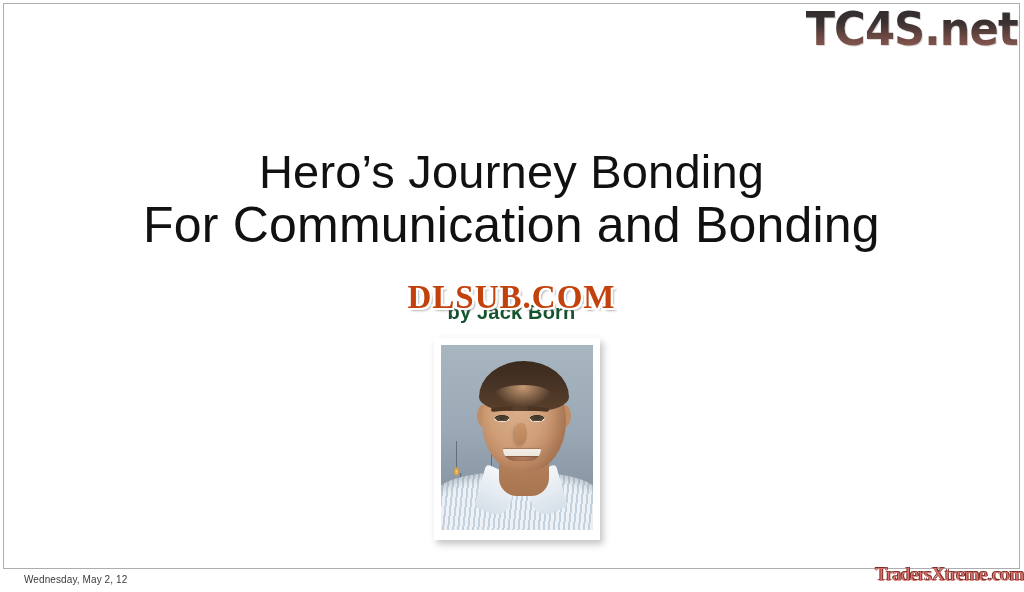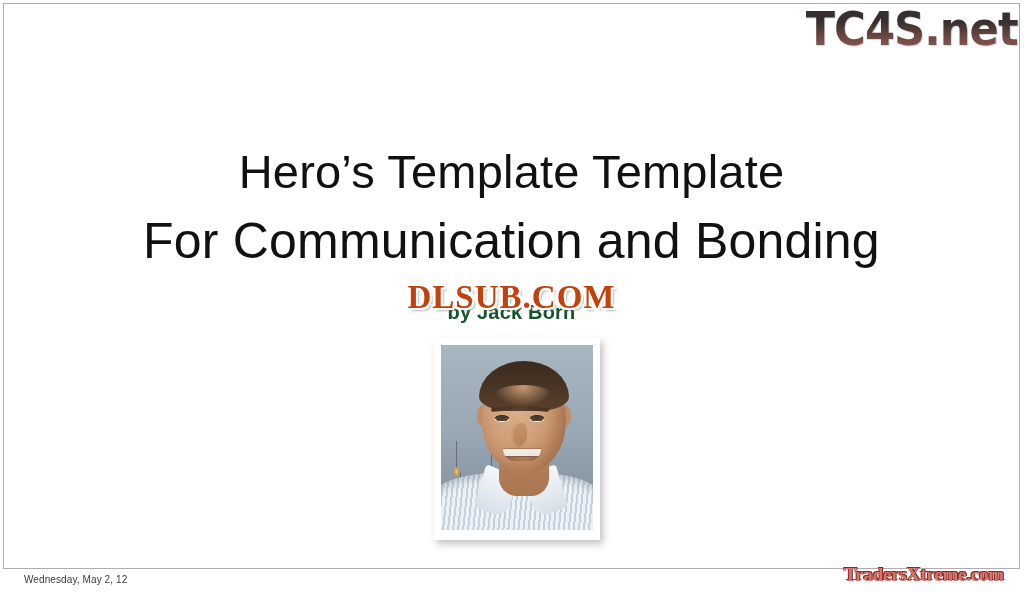--- a/index.html
+++ b/index.html
@@ -55,21 +55,21 @@
     letter-spacing: -0.4px;
     -webkit-font-smoothing: antialiased;
   }
   .title-line-1 {
     font-size: 47px;
     letter-spacing: 0.2px;
   }
   .title-line-2 {
     font-size: 50px;
     letter-spacing: 0.2px;
-    margin-top: 18px;
+    margin-top: 2px;
   }
 
   
   .subtitle {
     position: absolute;
     left: 0;
     top: 297px;
     width: 100%;
     text-align: center;
     font-size: 20px;
@@ -292,45 +292,45 @@
     position: absolute;
     left: 24px;
     top: 574px;
     font-family: "Liberation Sans", sans-serif;
     font-size: 10px;
     color: #3b3b3b;
     letter-spacing: 0.1px;
   }
   .wm-traders {
     position: absolute;
-    right: 20px;
+    right: 0;
     top: 564px;
     font-family: "Liberation Serif", serif;
-    font-weight: 700;
+    font-weight: 400;
     font-size: 19px;
     letter-spacing: -0.2px;
     color: #d9736c;
     text-shadow:
       -1px -1px 0 #7d2b26,
        1px -1px 0 #7d2b26,
       -1px  1px 0 #ffffff,
        1px  1px 0 #ffffff,
        0 2px 1px rgba(255,255,255,.9);
     white-space: nowrap;
   }
 </style>
 </head>
 <body>
 
 <div id="viewer">
 
   <div id="slide">
 
     <div class="title-block">
-      <span class="title-line title-line-1">Hero’s Template Template</span>
+      <span class="title-line title-line-1">Hero’s Journey Bonding</span>
       <span class="title-line title-line-2">For Communication and Bonding</span>
     </div>
 
     <div class="subtitle">by Jack Born</div>
 
     <div class="photo-frame">
       <div class="photo-inner">
         <div class="ph-bg"></div>
         <div class="ph-mast m1"></div>
         <div class="ph-mast m2"></div>

